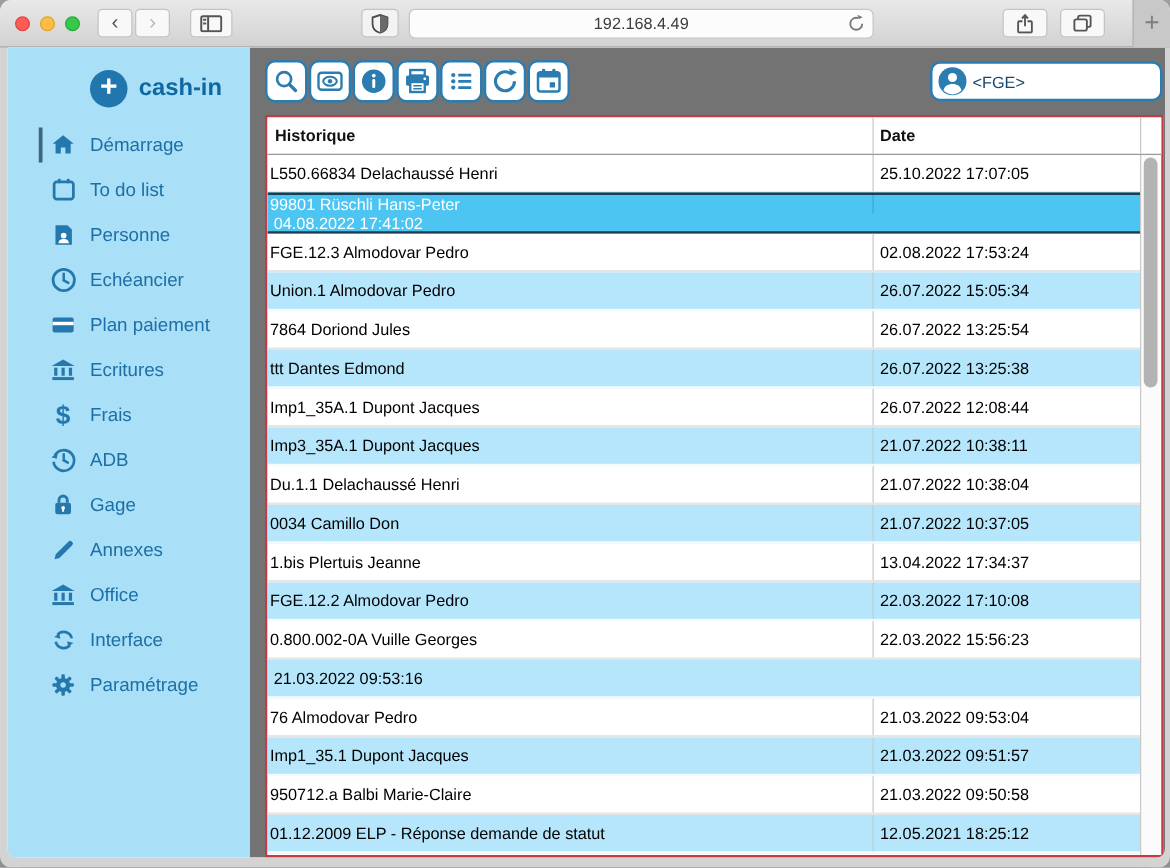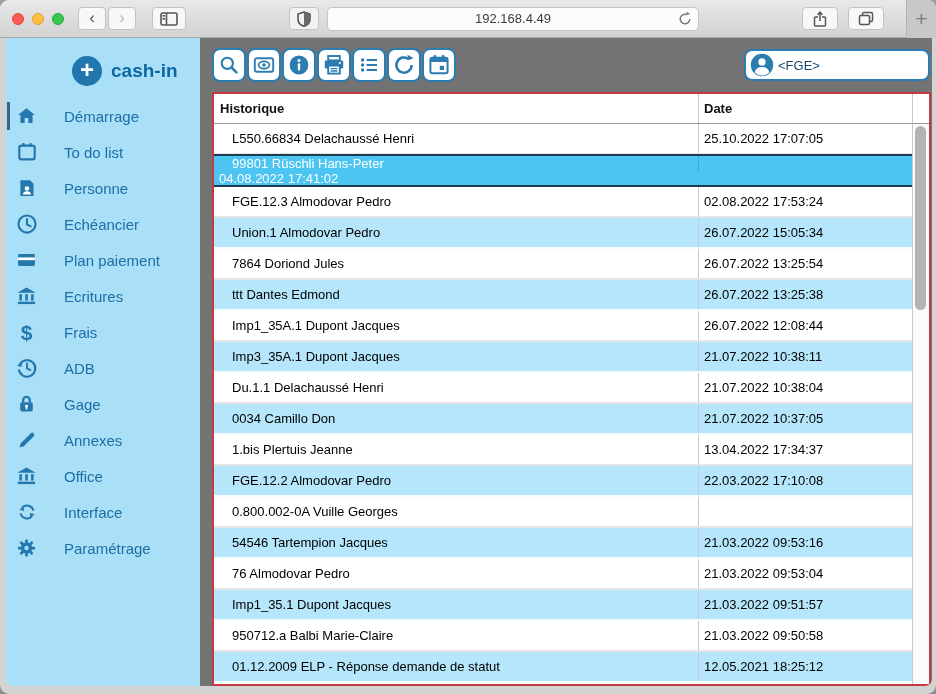--- a/index.html
+++ b/index.html
@@ -37,21 +37,21 @@
   .page { position:absolute; left:6px; right:4px; top:38px; bottom:8px; display:flex;
           border-radius:0 0 7px 7px; overflow:hidden; background:#f5f6f7; }
 
   
   .sidebar { width:194px; background:#a9dff7; padding-top:16px; flex:none; }
   .logo { display:flex; align-items:center; gap:9px; margin-left:66px; height:34px; }
   .logo-circle { width:30px; height:30px; border-radius:50%; background:#2176ad; color:#fff;
                  display:flex; align-items:center; justify-content:center; font-size:24px; font-weight:bold; padding-bottom:2px; }
   .logo-text { font-size:19px; font-weight:bold; color:#0f68a2; }
   .menu { margin-top:10px; }
-  .item { position:relative; height:36px; display:flex; align-items:center; padding-left:8px; gap:25px; cursor:default; }
+  .item { position:relative; height:36px; display:flex; align-items:center; padding-left:8px; gap:9px; cursor:default;margin-left:24px; }
   .item .ic { width:25px; height:24px; display:flex; align-items:center; justify-content:center; }
   .item .lbl { font-size:15px; color:#1d6fa6; }
   .item.active::before { content:""; position:absolute; left:1px; top:4px; width:3px; height:28px; background:#3d6480; }
   .txt-icon { font-size:21px; font-weight:bold; color:#2478ad; line-height:1; }
 
   
   .main { flex:1; position:relative; background:#737373; }
   .toolbar { height:54px; display:flex; align-items:center; padding:0 2px 0 12px; }
   .tbtn { width:34px; height:34px; background:#fff; border:2px solid #2b7cb0; border-radius:8px;
           margin-right:1px; display:flex; align-items:center; justify-content:center; }
@@ -64,21 +64,21 @@
               border:2px solid #c63a46; background:#fff; display:flex; flex-direction:column; }
   .ghead { height:30px; display:flex; border-bottom:1px solid #989898; background:#fff; flex:none;text-align:center; }
   .ghead .hc { font-size:13px; font-weight:bold; color:#111; display:flex; align-items:center; padding-left:6px; }
   .hc.c1 { width:485px; border-right:1px solid #c9c9c9; }
   .hc.c2 { flex:1; padding-left:5px; }
   .hc.c3 { width:17px; border-left:1px solid #c9c9c9; }
   .gbody { flex:1; display:flex; overflow:hidden; }
   .rows { flex:1; background:#fff; }
   .row { height:31px; display:flex; border-bottom:2px solid #e5e5e5; background:#fff; }
   .row.alt { background:#b5e6fb; border-bottom-color:#f4fbff; }
-  .row .cell { font-size:13px; color:#000; display:flex; align-items:center; padding-left:18px;
+  .row .cell { font-size:13px; color:#000; display:flex; align-items:center; padding-left:2px;
                overflow:hidden; white-space:nowrap; }
   .cell.ch { width:485px; border-right:1px solid #c9c9c9; }
   .cell.cd { flex:1; padding-left:5px; }
   .row.sel { background:#4cc5f2; border-top:2px solid #1d3c50; border-bottom:2px solid #1d3c50; height:33px; margin-top:-1px;flex-direction:column; }
   .row.sel .cell { color:#fff; }
   .row.sel .cell.ch { border-right-color:#3ba9d6; }
   .gutter { width:17px; border-left:1px solid #c9c9c9; background:#fbfbfb; position:relative; flex:none; }
   .thumb { position:absolute; left:2px; top:2px; width:11px; height:184px; background:#b3b3b3; border-radius:6px; }
 
   svg { display:block; }
@@ -467,24 +467,24 @@
     <div class="cell cd">13.04.2022 17:34:37</div>
   </div>
 
   <div class="row alt">
     <div class="cell ch">FGE.12.2 Almodovar Pedro</div>
     <div class="cell cd">22.03.2022 17:10:08</div>
   </div>
 
   <div class="row">
     <div class="cell ch">0.800.002-0A Vuille Georges</div>
-  </div>
-
-  <div class="row alt">
-    <div class="cell ch">54546 Tartempion Jacques</div>
+    <div class="cell cd">22.03.2022 15:56:23</div>
+  </div>
+
+  <div class="row alt">
     <div class="cell cd">21.03.2022 09:53:16</div>
   </div>
 
   <div class="row">
     <div class="cell ch">76 Almodovar Pedro</div>
     <div class="cell cd">21.03.2022 09:53:04</div>
   </div>
 
   <div class="row alt">
     <div class="cell ch">Imp1_35.1 Dupont Jacques</div>

